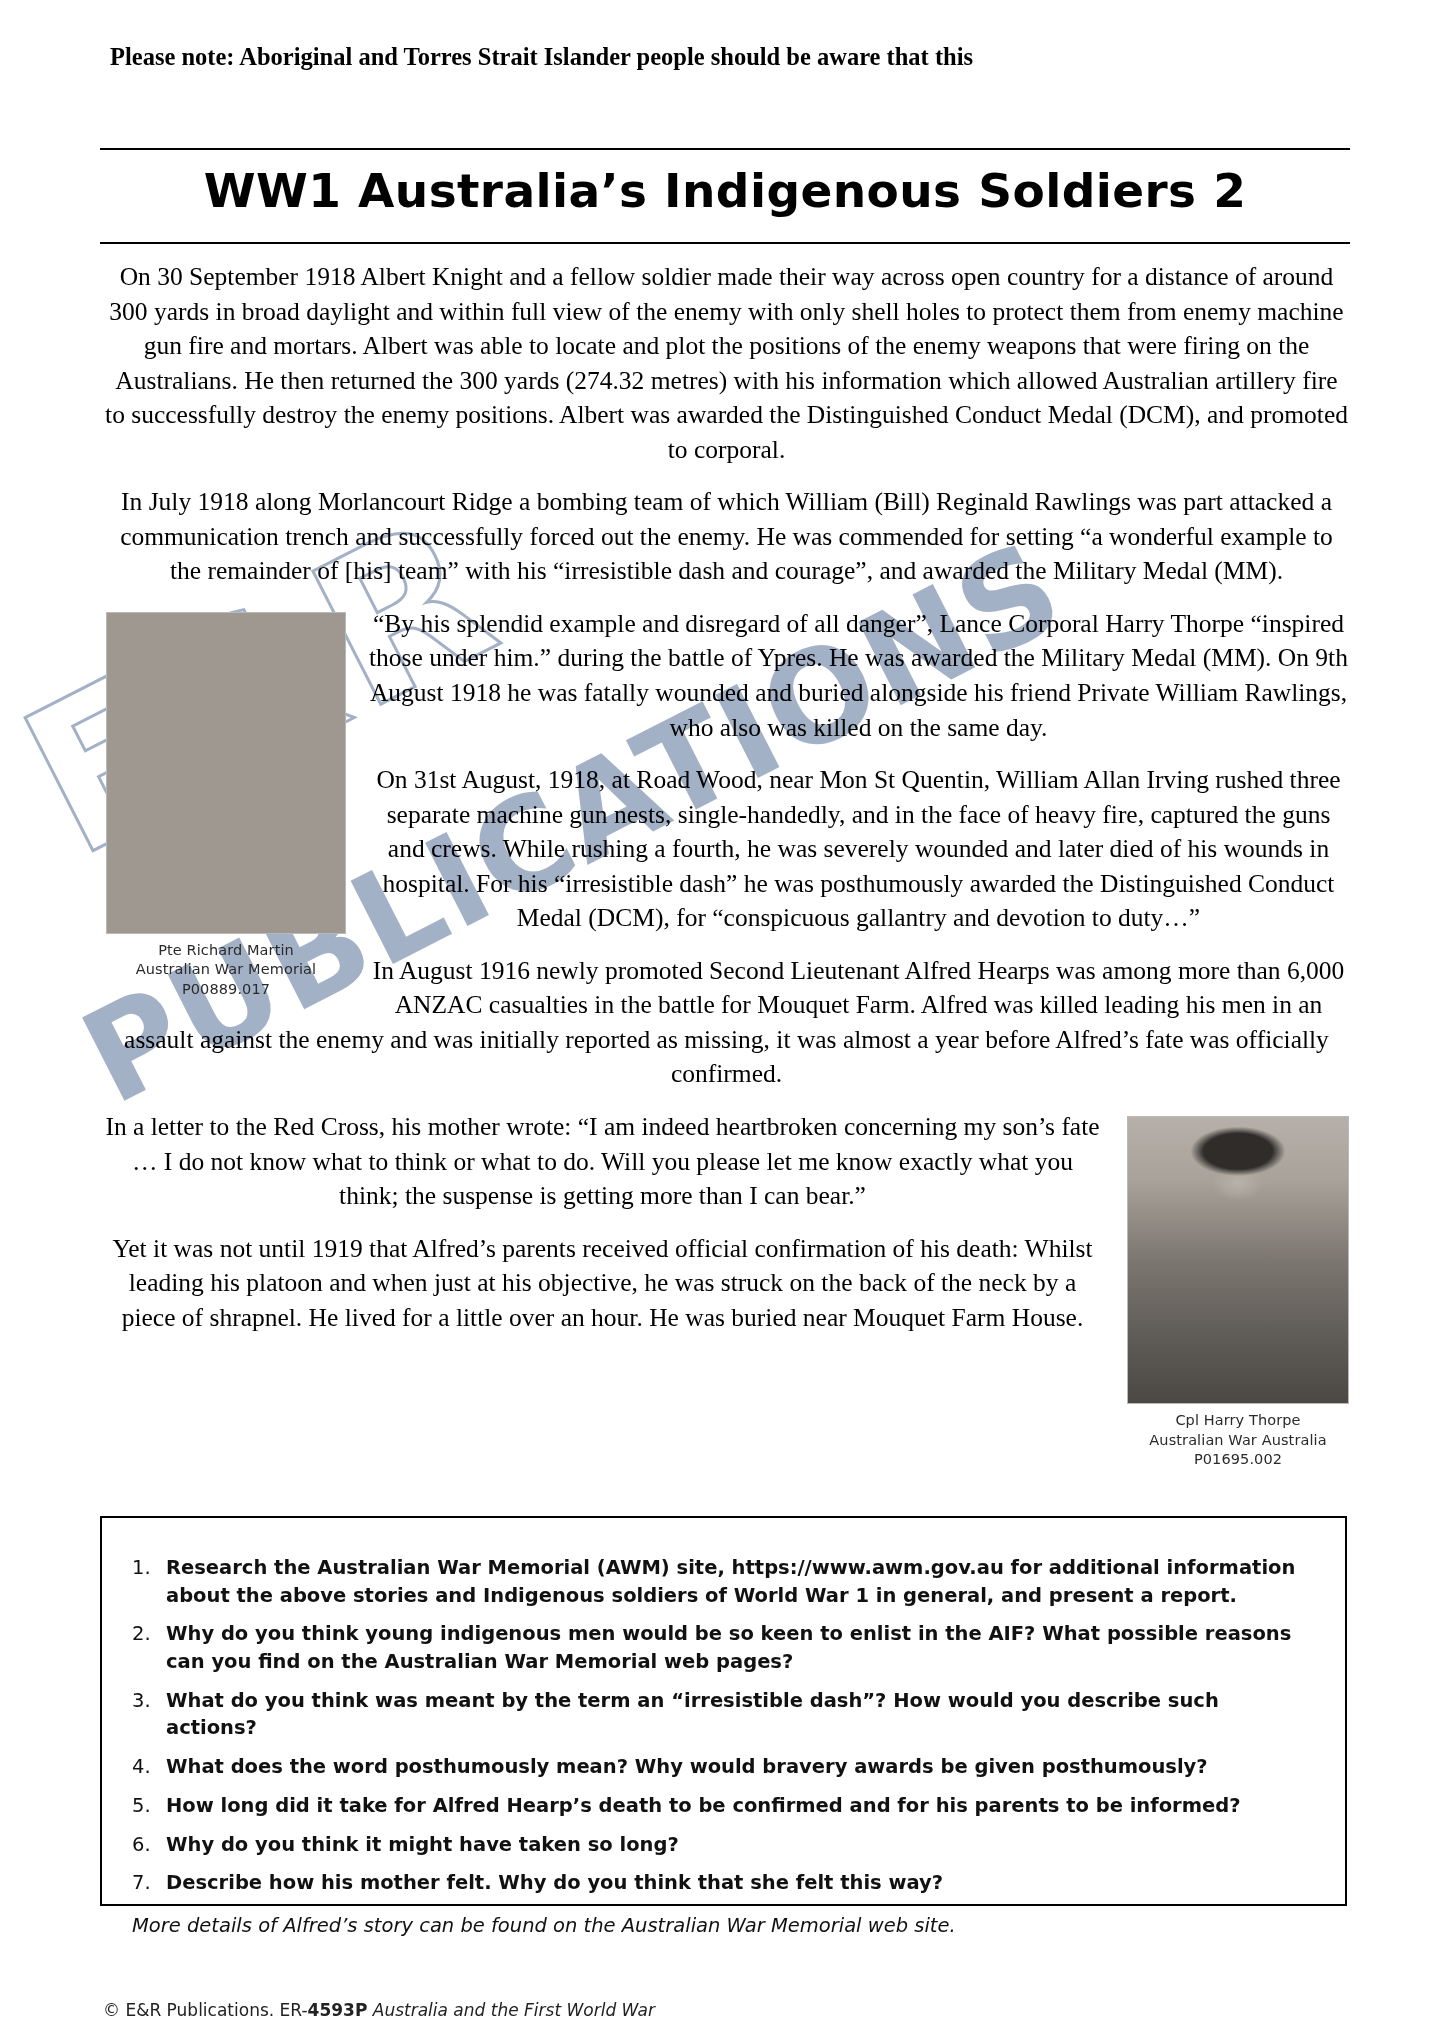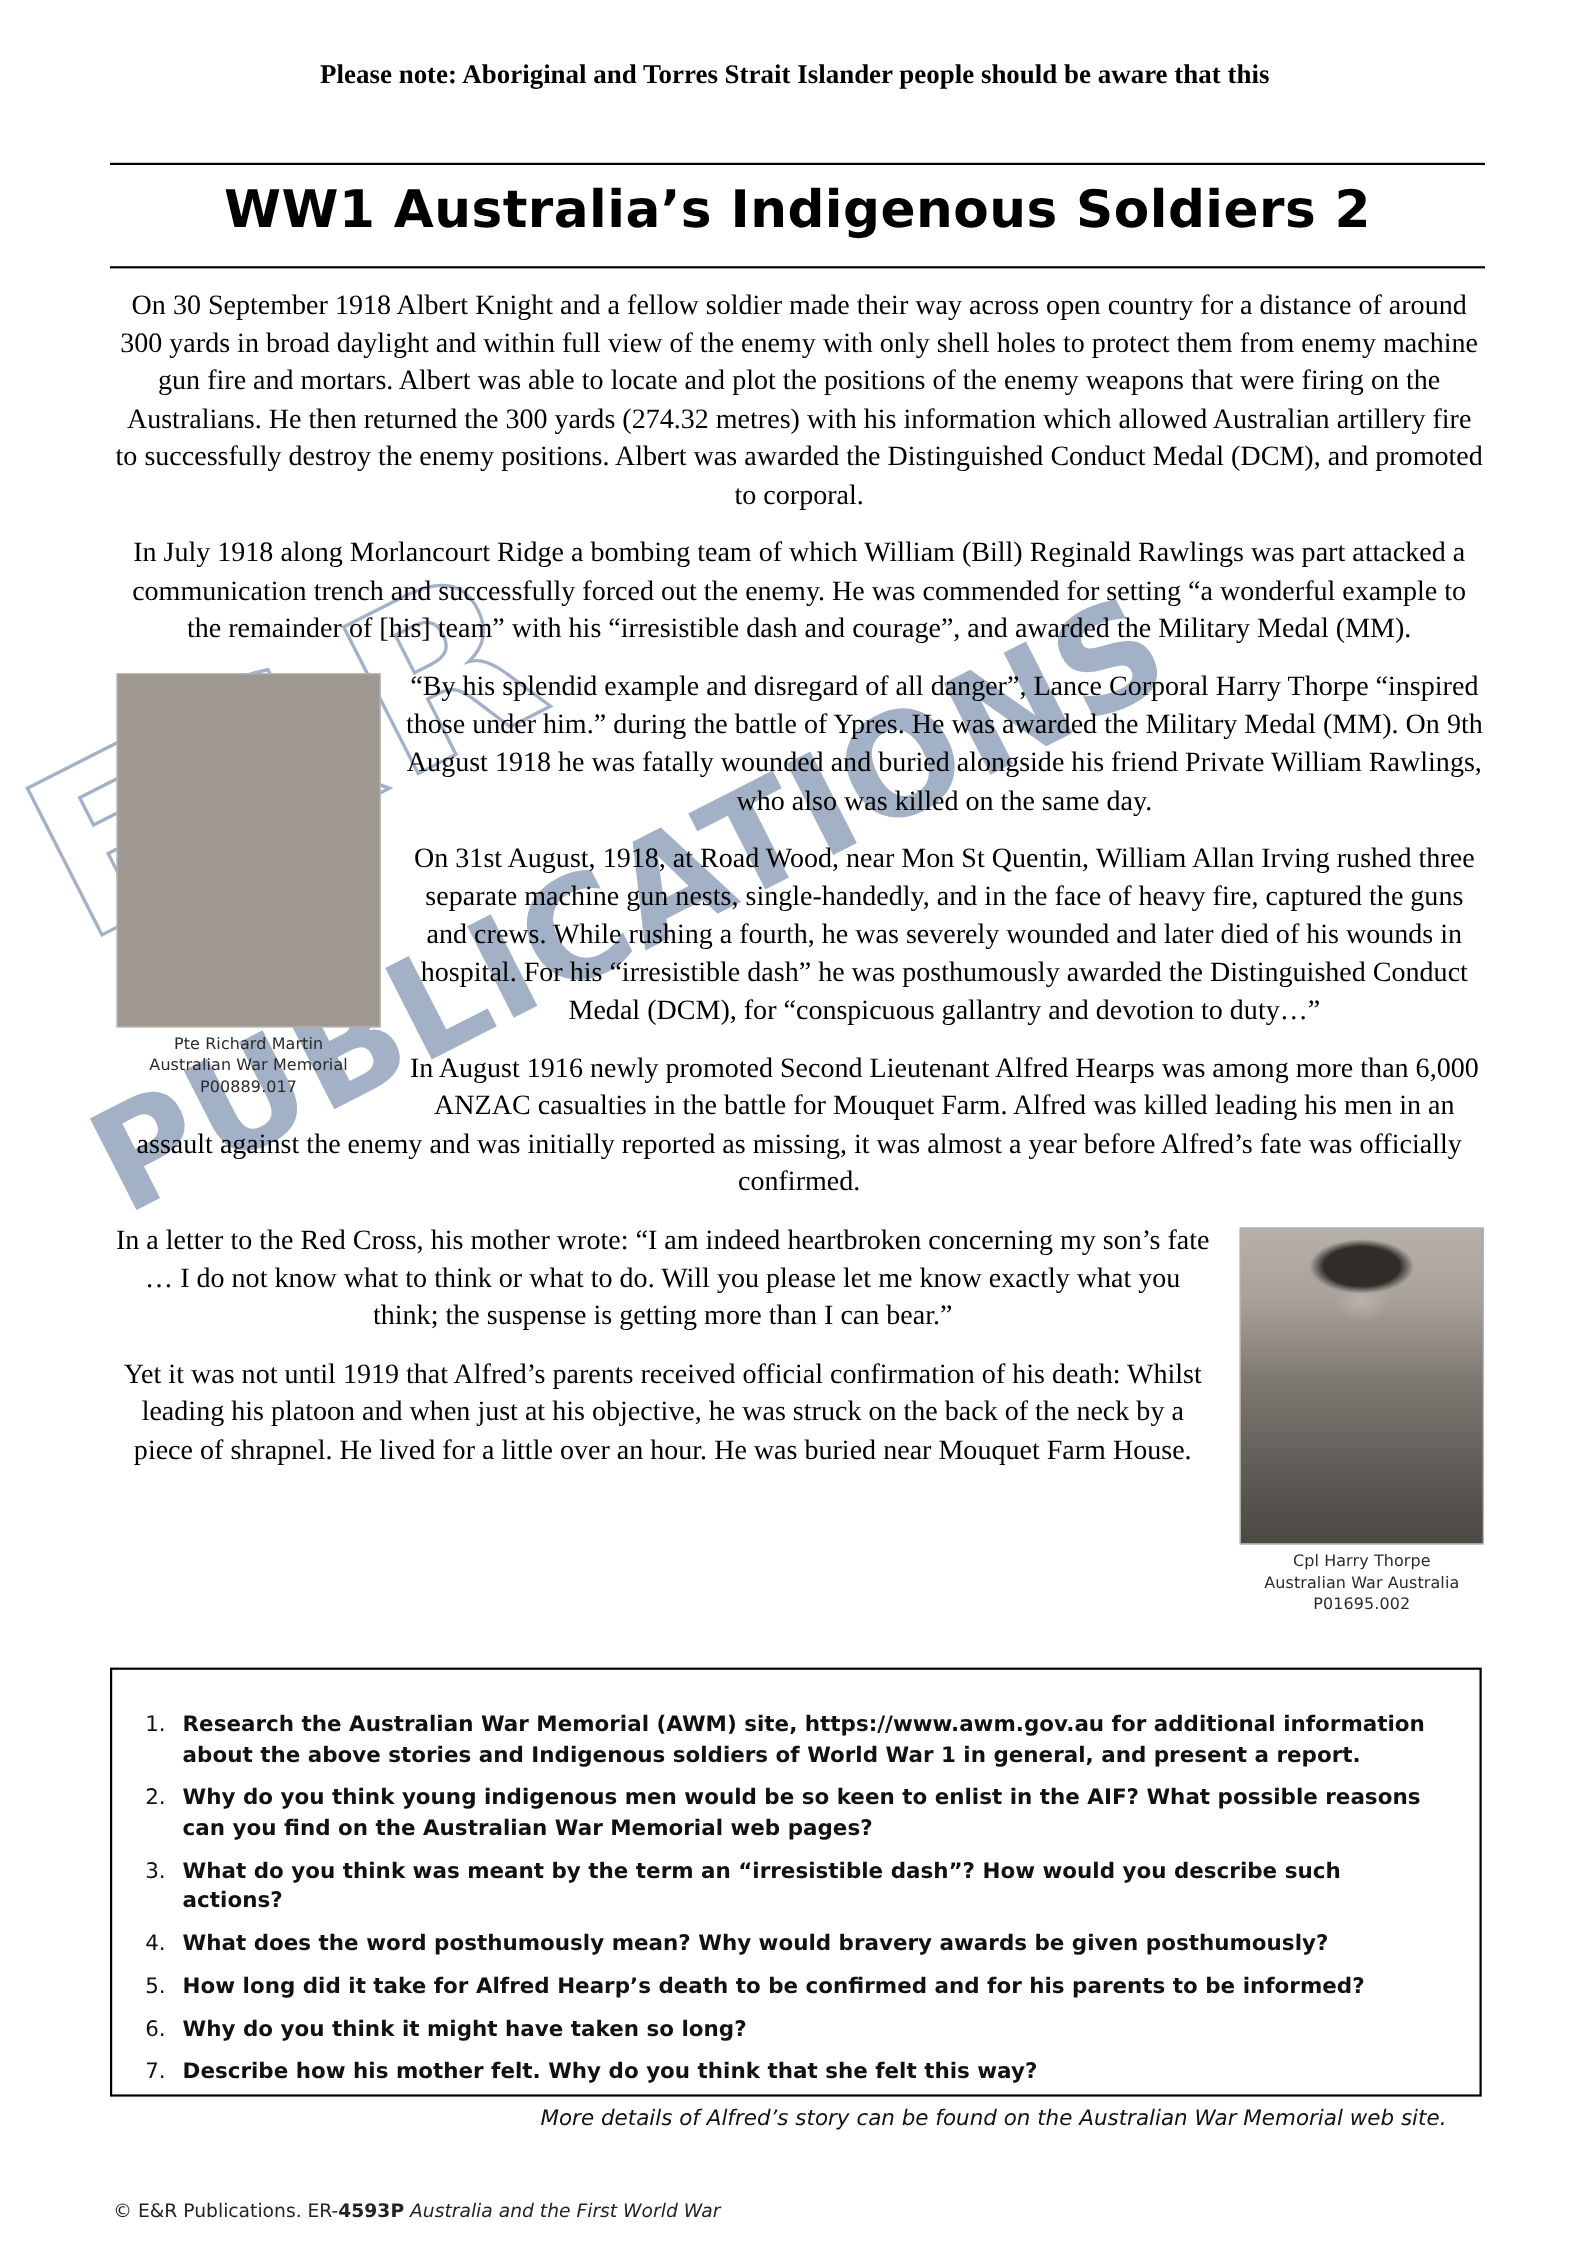--- a/index.html
+++ b/index.html
@@ -47,22 +47,22 @@
   .wm-b{
     left:60px; top:1000px;
     font-size:128px;
     transform:rotate(-27deg);
     transform-origin:left top;
   }
 
   
   .note{
     position:absolute;
-    left:110px; top:52px; width:1225px;
-    text-align:center;
+    left:110px; top:41px; width:1225px;
+    text-align:left;
     font-family:"Liberation Serif", serif;
     font-weight:bold;
     font-size:24.5px;
     line-height:1.32;
     z-index:10;
   }
   .rule-top{
     position:absolute;
     left:100px; top:148px; width:1250px;
     border-top:2.5px solid #000;
@@ -152,21 +152,20 @@
     width:34px;
     flex:0 0 34px;
   }
   .qtext{flex:1;font-weight:bold;}
   .qnote{
     font-family:"DejaVu Sans", sans-serif;
     font-size:19.5px;
     font-style:italic;
     margin-top:15px;
     color:#111;
-    text-align:right;
   }
 
   
   .footer{
     position:absolute;
     left:103px; top:2000px;
     font-family:"DejaVu Sans", sans-serif;
     font-size:17px;
     color:#222;
     z-index:10;

